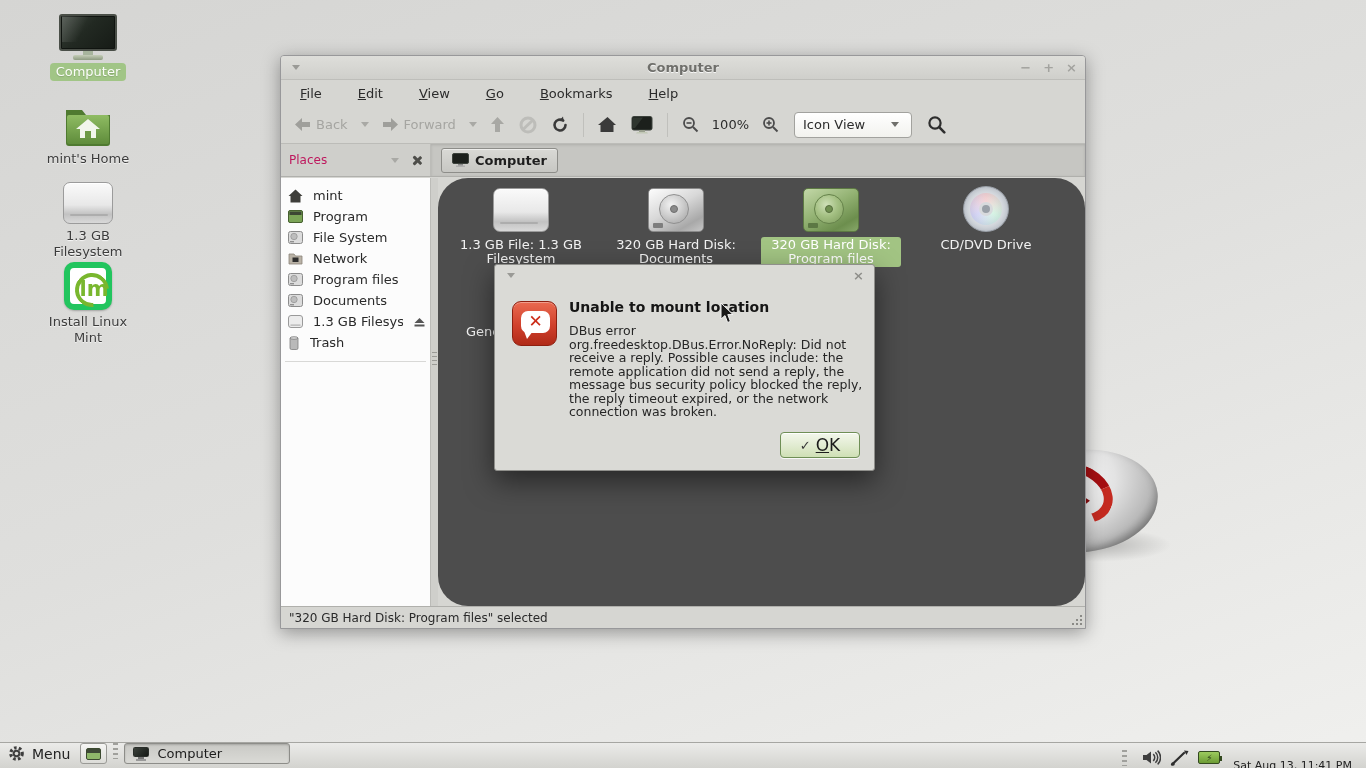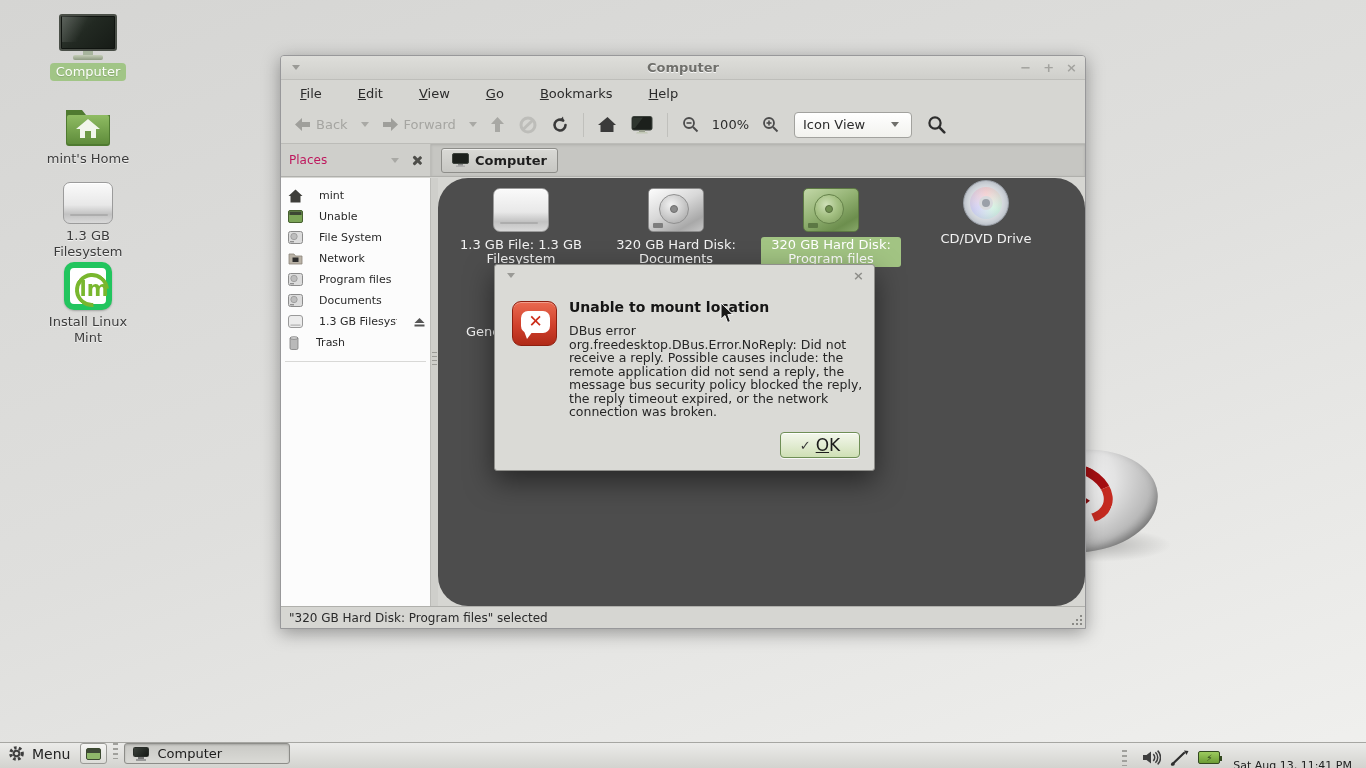--- a/index.html
+++ b/index.html
@@ -94,21 +94,21 @@
   .xglyph::before { transform:rotate(45deg); } .xglyph::after { transform:rotate(-45deg); }
   .pathbar { flex:1; background:#c6c6c2; display:flex; align-items:center; padding-left:10px;
     box-shadow:inset 0 1px 3px rgba(0,0,0,.12); }
   .pathbtn { display:flex; align-items:center; gap:6px; height:25px; padding:0 10px;
     background:linear-gradient(#d9d9d5,#c7c7c3); border:1px solid #8d8d89; border-radius:3px;
     box-shadow:inset 0 1px 0 rgba(255,255,255,.5); }
   .pathbtn .plabel { font-size:13px; font-weight:bold; color:#1e1e1e; }
 
   .content { position:absolute; top:122px; bottom:22px; left:0; right:0; display:flex; }
   .sidebar { width:150px; background:#fcfcfc; border-right:1px solid #bcbcb8; padding-top:7px; overflow:hidden; }
-  .srow { display:flex; align-items:center; gap:16px; height:21px; padding:0 4px 0 7px; font-size:11px; color:#2a2a2a; }
+  .srow { display:flex; align-items:center; gap:10px; height:21px; padding:0 4px 0 7px; font-size:13px; color:#2a2a2a; }
   .srow .slabel { flex:1; white-space:nowrap; overflow:hidden; }
   .ssep { height:1px; background:#d8d8d6; margin:8px 4px 0 4px; }
   .splitter { width:7px; background:#cfcfcb; position:relative; }
   .splitter .grip { position:absolute; top:50%; left:1px; width:5px; height:14px; margin-top:-40px;
     background:repeating-linear-gradient(#9a9a96 0 1px, transparent 1px 4px); }
   .mainpane { flex:1; background:#4d4d4d; position:relative; overflow:hidden;border-radius:30px; }
 
   .fitem { position:absolute; width:150px; text-align:center; }
   .fitem .flabel { display:inline-block; margin-top:5px; font-size:13px; line-height:14px; color:#f2f2f2;
     padding:1px 6px; max-width:140px; }
@@ -411,21 +411,21 @@
         <span class="slabel">mint</span>
       </div>
       <div class="srow">
         <span>
           <svg width="15" height="13" viewBox="0 0 15 13">
             <rect x="0.5" y="0.5" width="14" height="12" rx="1.5" fill="#7ba457" stroke="#47603０"></rect>
             <rect x="0.5" y="0.5" width="14" height="12" rx="1.5" fill="#7ba457" stroke="#476030"></rect>
             <rect x="1.5" y="1.5" width="12" height="3.5" fill="#3c4634"></rect>
           </svg>
         </span>
-        <span class="slabel">Unable</span>
+        <span class="slabel">Program</span>
       </div>
       <div class="srow">
         <span>
           <svg width="15" height="13" viewBox="0 0 15 13">
             <rect x="0.5" y="0.5" width="14" height="12" rx="2" fill="#dcdcdc" stroke="#8c8c8c"></rect>
             <circle cx="6" cy="5.5" r="3.2" fill="#bdbdbd" stroke="#979797" stroke-width="0.8"></circle>
             <rect x="2" y="10" width="4" height="1.4" fill="#909090"></rect>
           </svg>
         </span>
         <span class="slabel">File System</span>
@@ -504,21 +504,21 @@
         <span class="flabel">320 GB Hard Disk: Documents</span>
       </div>
       <div class="fitem selected" style="left:318px; top:10px;">
         <div class="hd green">
           <div class="platter"></div>
             <div class="hub"></div>
             <div class="notch"></div>
         </div>
         <span class="flabel">320 GB Hard Disk: Program files</span>
       </div>
-      <div class="fitem" style="left:473px; top:2px;">
+      <div class="fitem" style="left:473px; top:8px;">
         <div class="cd">
           <div class="iris"></div>
             <div class="hole"></div>
         </div>
         <span class="flabel">CD/DVD Drive</span>
       </div>
       <span class="partial-label" style="left:28px; top:146px;">Gene</span>
     </div>
   </div>
 

